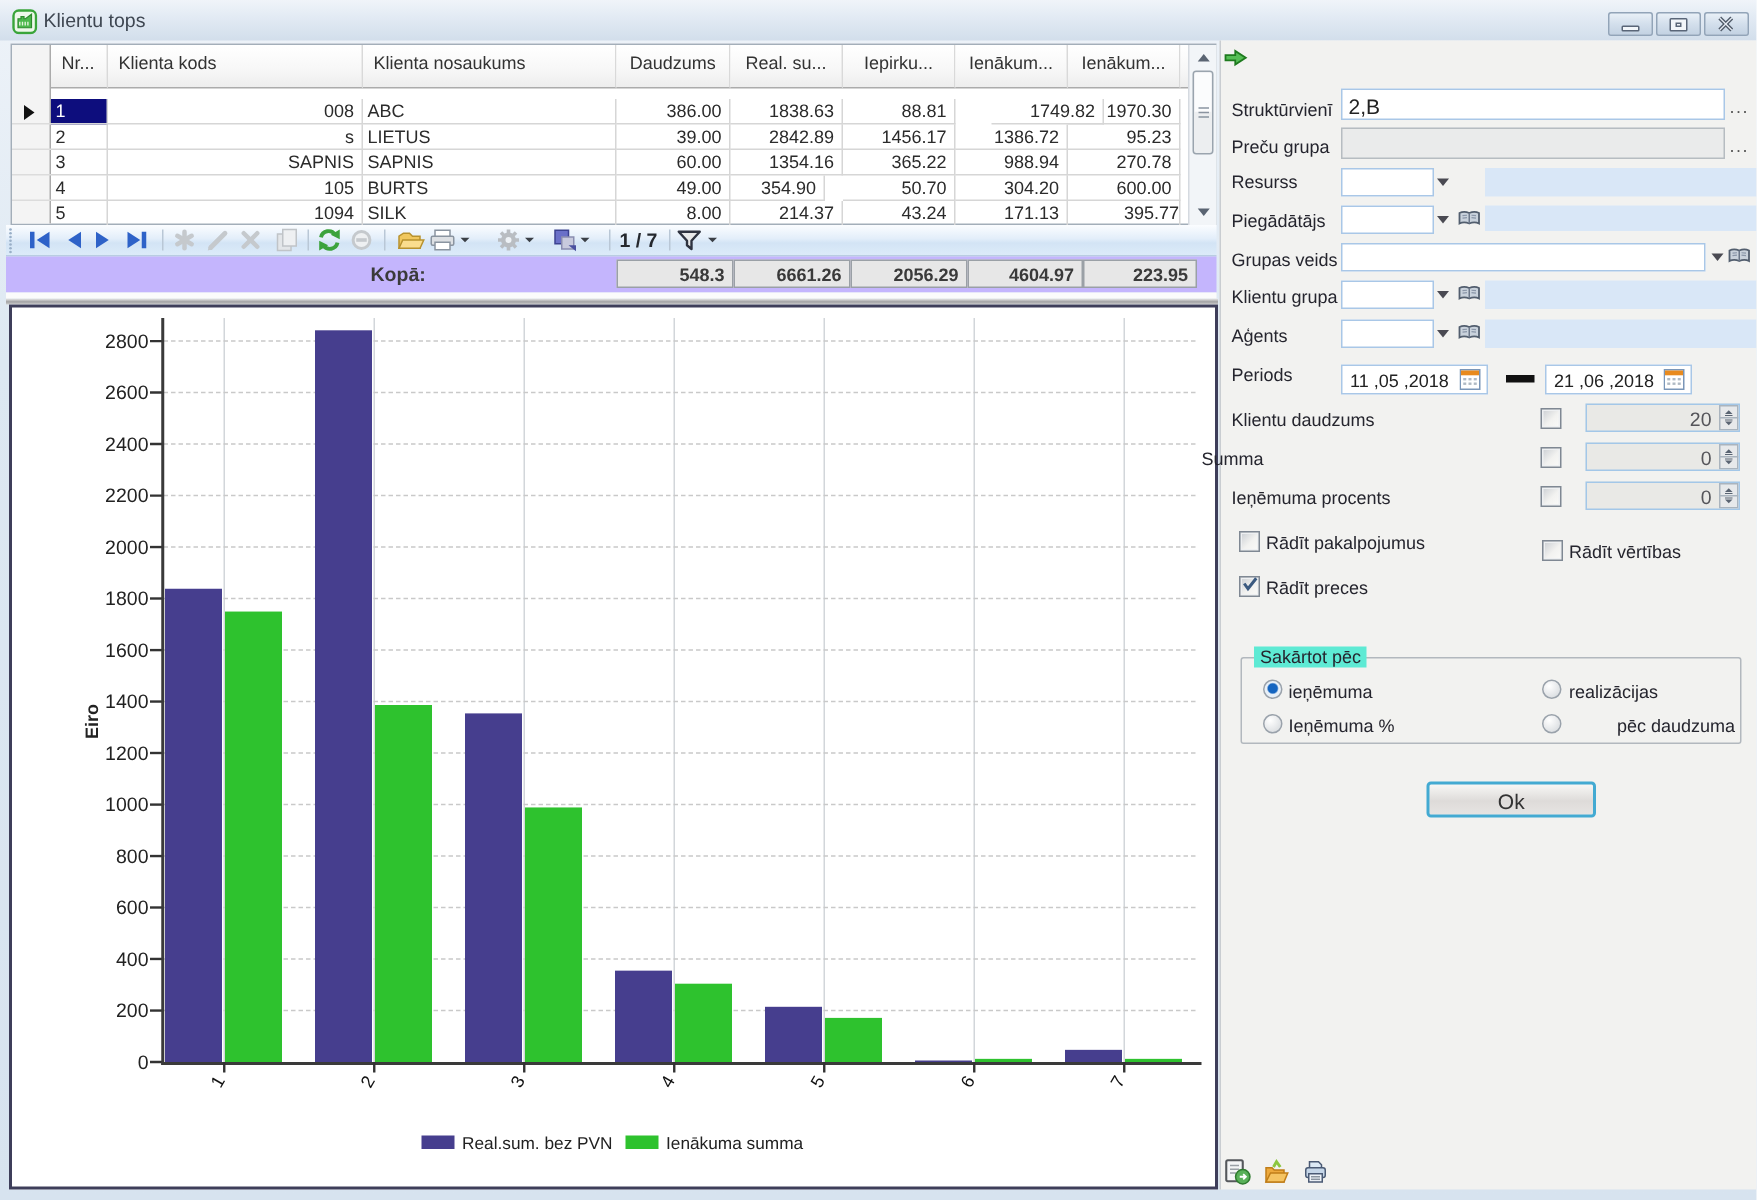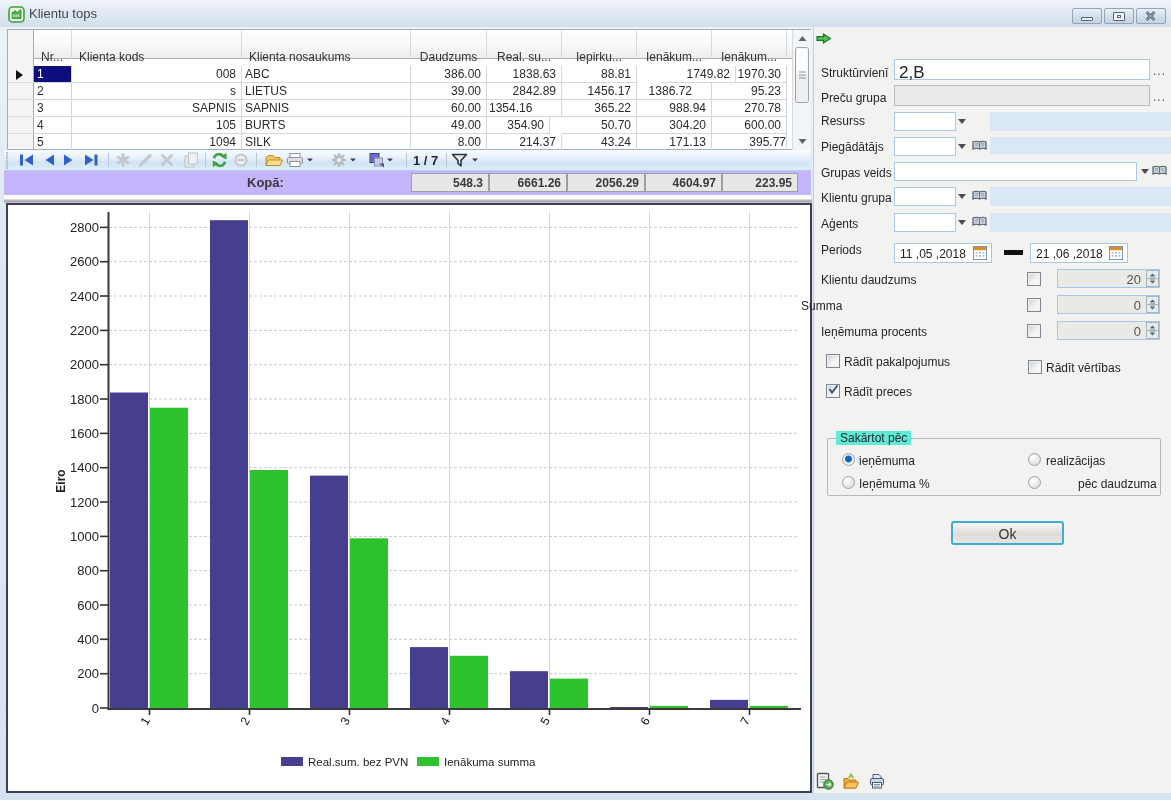--- a/index.html
+++ b/index.html
@@ -13,21 +13,21 @@
   background:linear-gradient(to bottom,#f0f4f9 0%,#e3ebf4 40%,#d2deeb 100%); }
 #title-text { left:29px; top:6px; font-size:13px; color:#3f4752; }
 .winbtn { top:8px; width:30px; height:16px; border:1px solid #92a4b8; border-radius:2px;
   background:linear-gradient(to bottom,#e9f0f7 0%,#d3dfec 50%,#c3d2e2 100%); }
 
 
 #grid { left:7px; top:29px; width:804px; height:121px; background:#fff;
   border:1px solid #a3aeb9; }
 .gh { position:absolute; top:0; height:29px; background:linear-gradient(to bottom,#ffffff 0%,#f7f7f7 60%,#ededed 100%);
   border-right:1px solid #d9d9d9; border-bottom:1px solid #ababab;
-  font-size:12px; color:#333; padding-top:20px; }
+  font-size:12px; color:#333; padding-top:5px; }
 .gc { position:absolute; height:17px; font-size:12px; color:#2b2b2b;
   border-right:1px solid #d6d6d6; border-bottom:1px solid #d6d6d6;
   padding:1px 5px 0 2px; white-space:nowrap; overflow:hidden; }
 #gsel { position:absolute; left:0; top:0; width:26px; height:119px; background:#f4f4f4;
   border-right:1px solid #ababab; }
 
 
 #toolbar { left:4px; top:150px; width:807px; height:21px;
   background:linear-gradient(to bottom,#fbfdff 0%,#e3eefa 45%,#d3e4f5 60%,#dcebf9 100%);
   border-bottom:1px solid #b9cde2; }
@@ -120,27 +120,27 @@
   <div class="gc" style="left:479px;top:36px;width:75px;text-align:right;padding-right:5px;">1838.63</div>
   <div class="gc" style="left:554px;top:36px;width:75px;text-align:right;padding-right:5px;">88.81</div>
   <div class="gc" style="left:653px;top:36px;width:75px;text-align:right;padding-right:5px;">1749.82</div>
   <div class="gc" style="left:704px;top:36px;width:75px;text-align:right;padding-right:5px;">1970.30</div>
   <div class="gc" style="left:26px;top:53px;width:38px;text-align:left;padding-left:3px;">2</div>
   <div class="gc" style="left:64px;top:53px;width:170px;text-align:right;padding-right:5px;">s</div>
   <div class="gc" style="left:234px;top:53px;width:169px;text-align:left;padding-left:3px;">LIETUS</div>
   <div class="gc" style="left:403px;top:53px;width:76px;text-align:right;padding-right:5px;">39.00</div>
   <div class="gc" style="left:479px;top:53px;width:75px;text-align:right;padding-right:5px;">2842.89</div>
   <div class="gc" style="left:554px;top:53px;width:75px;text-align:right;padding-right:5px;">1456.17</div>
-  <div class="gc" style="left:629px;top:53px;width:75px;text-align:right;padding-right:19px;">1386.72</div>
+  <div class="gc" style="left:629px;top:53px;width:75px;text-align:right;padding-right:5px;">1386.72</div>
   <div class="gc" style="left:704px;top:53px;width:75px;text-align:right;padding-right:5px;">95.23</div>
   <div class="gc" style="left:26px;top:70px;width:38px;text-align:left;padding-left:3px;">3</div>
   <div class="gc" style="left:64px;top:70px;width:170px;text-align:right;padding-right:5px;">SAPNIS</div>
   <div class="gc" style="left:234px;top:70px;width:169px;text-align:left;padding-left:3px;">SAPNIS</div>
   <div class="gc" style="left:403px;top:70px;width:76px;text-align:right;padding-right:5px;">60.00</div>
-  <div class="gc" style="left:479px;top:70px;width:75px;text-align:left;padding-right:5px;">1354.16</div>
+  <div class="gc" style="left:479px;top:70px;width:75px;text-align:right;padding-right:5px;">1354.16</div>
   <div class="gc" style="left:554px;top:70px;width:75px;text-align:right;padding-right:5px;">365.22</div>
   <div class="gc" style="left:629px;top:70px;width:75px;text-align:right;padding-right:5px;">988.94</div>
   <div class="gc" style="left:704px;top:70px;width:75px;text-align:right;padding-right:5px;">270.78</div>
   <div class="gc" style="left:26px;top:87px;width:38px;text-align:left;padding-left:3px;">4</div>
   <div class="gc" style="left:64px;top:87px;width:170px;text-align:right;padding-right:5px;">105</div>
   <div class="gc" style="left:234px;top:87px;width:169px;text-align:left;padding-left:3px;">BURTS</div>
   <div class="gc" style="left:403px;top:87px;width:76px;text-align:right;padding-right:5px;">49.00</div>
   <div class="gc" style="left:467px;top:87px;width:75px;text-align:right;padding-right:5px;">354.90</div>
   <div class="gc" style="left:554px;top:87px;width:75px;text-align:right;padding-right:5px;">50.70</div>
   <div class="gc" style="left:629px;top:87px;width:75px;text-align:right;padding-right:5px;">304.20</div>
@@ -349,21 +349,21 @@
 </svg>
 </div>
 
 <div class="abs" id="rpanel"></div>
 
 <svg class="abs" style="left:816px;top:32px;" width="16" height="13">
   <path d="M 1 4.7 L 7.5 4.7 L 7.5 2 L 14.5 6.5 L 7.5 11 L 7.5 8.3 L 1 8.3 Z" fill="#55be55" stroke="#1e7a1e" stroke-width="1.2"></path>
 </svg>
 
 <div class="lab" style="left:821px;top:66px;">Struktūrvienī</div>
-<div class="inp" style="left:894px;top:59px;width:256px;height:21px;font-size:17px;color:#222;padding:3px 0 0 4px;">2,B</div>
+<div class="inp" style="left:894px;top:59px;width:256px;height:21px;font-size:14px;color:#222;padding:3px 0 0 4px;">2,B</div>
 <div class="dots" style="left:1153px;top:64px;">...</div>
 
 <div class="lab" style="left:821px;top:91px;">Preču grupa</div>
 <div class="inp" style="left:894px;top:85px;width:256px;height:21px;background:#eaebeb;border-color:#b6bcc1;"></div>
 <div class="dots" style="left:1153px;top:90px;">...</div>
 
 <div class="lab" style="left:821px;top:114px;">Resurss</div>
 <div class="band" style="left:990px;top:112px;"></div>
 <div class="cmb" style="left:894px;top:112px;"></div>
 <div class="dar" style="left:958px;top:119px;"></div>

